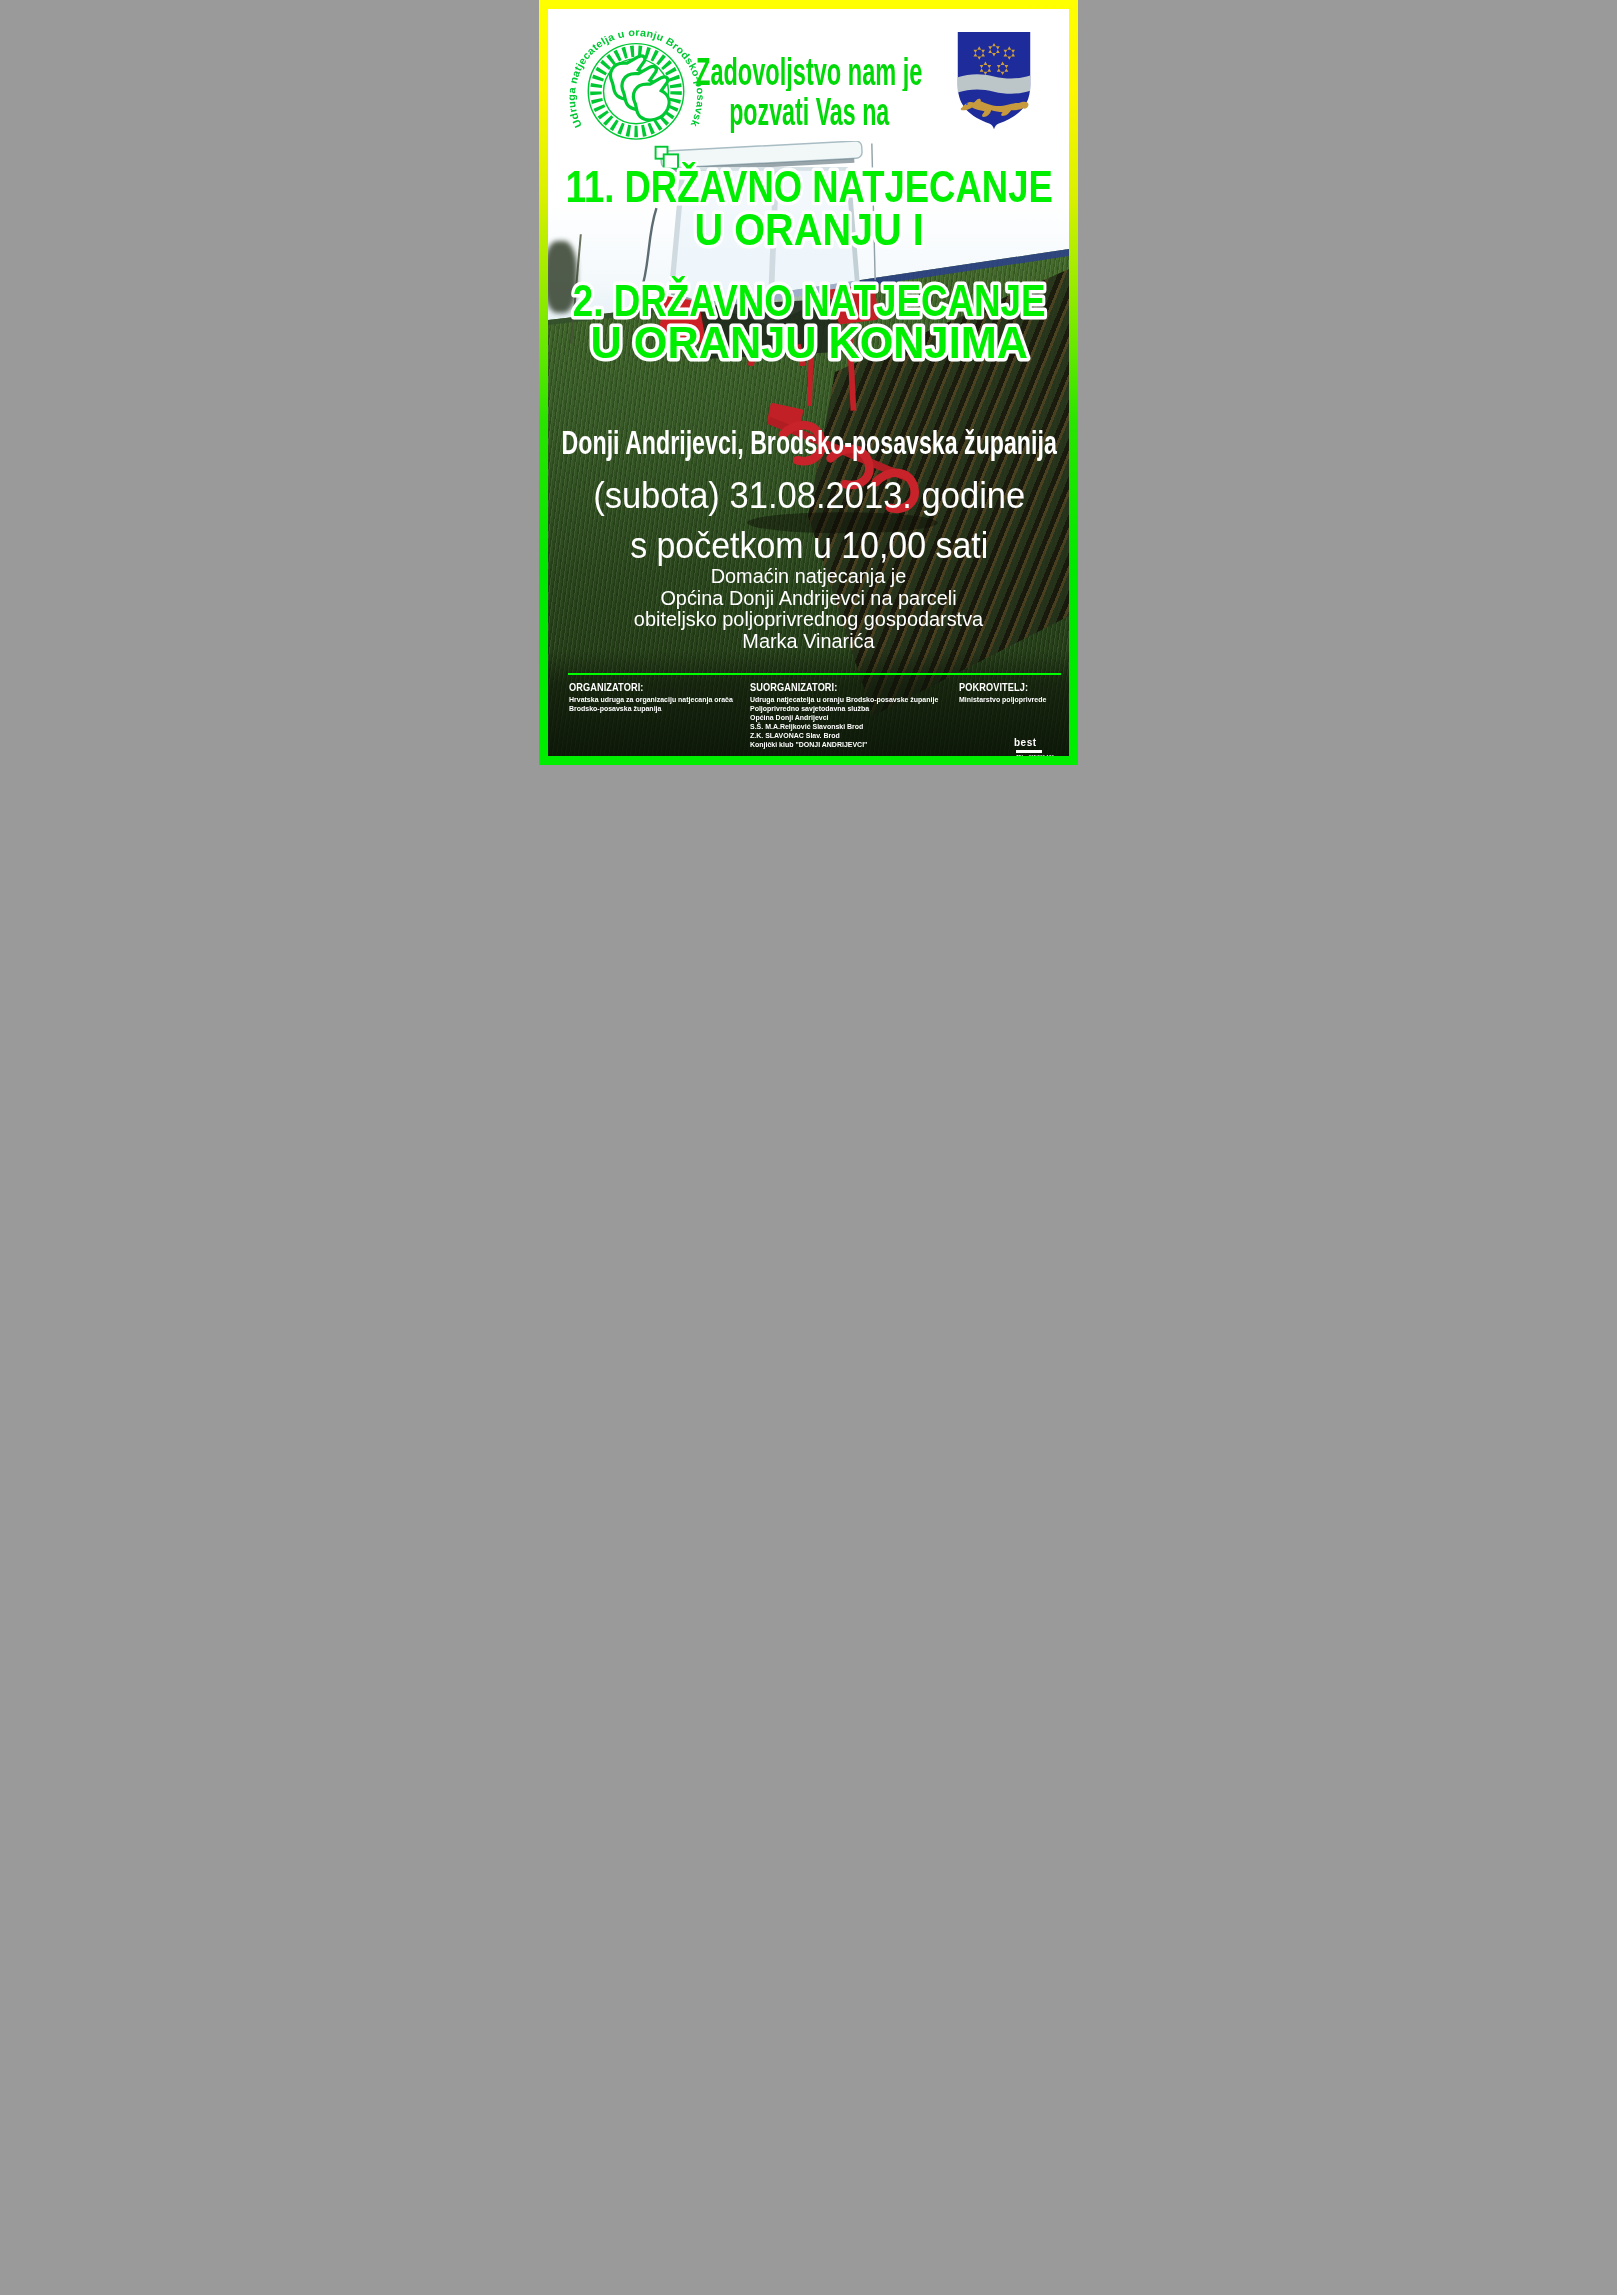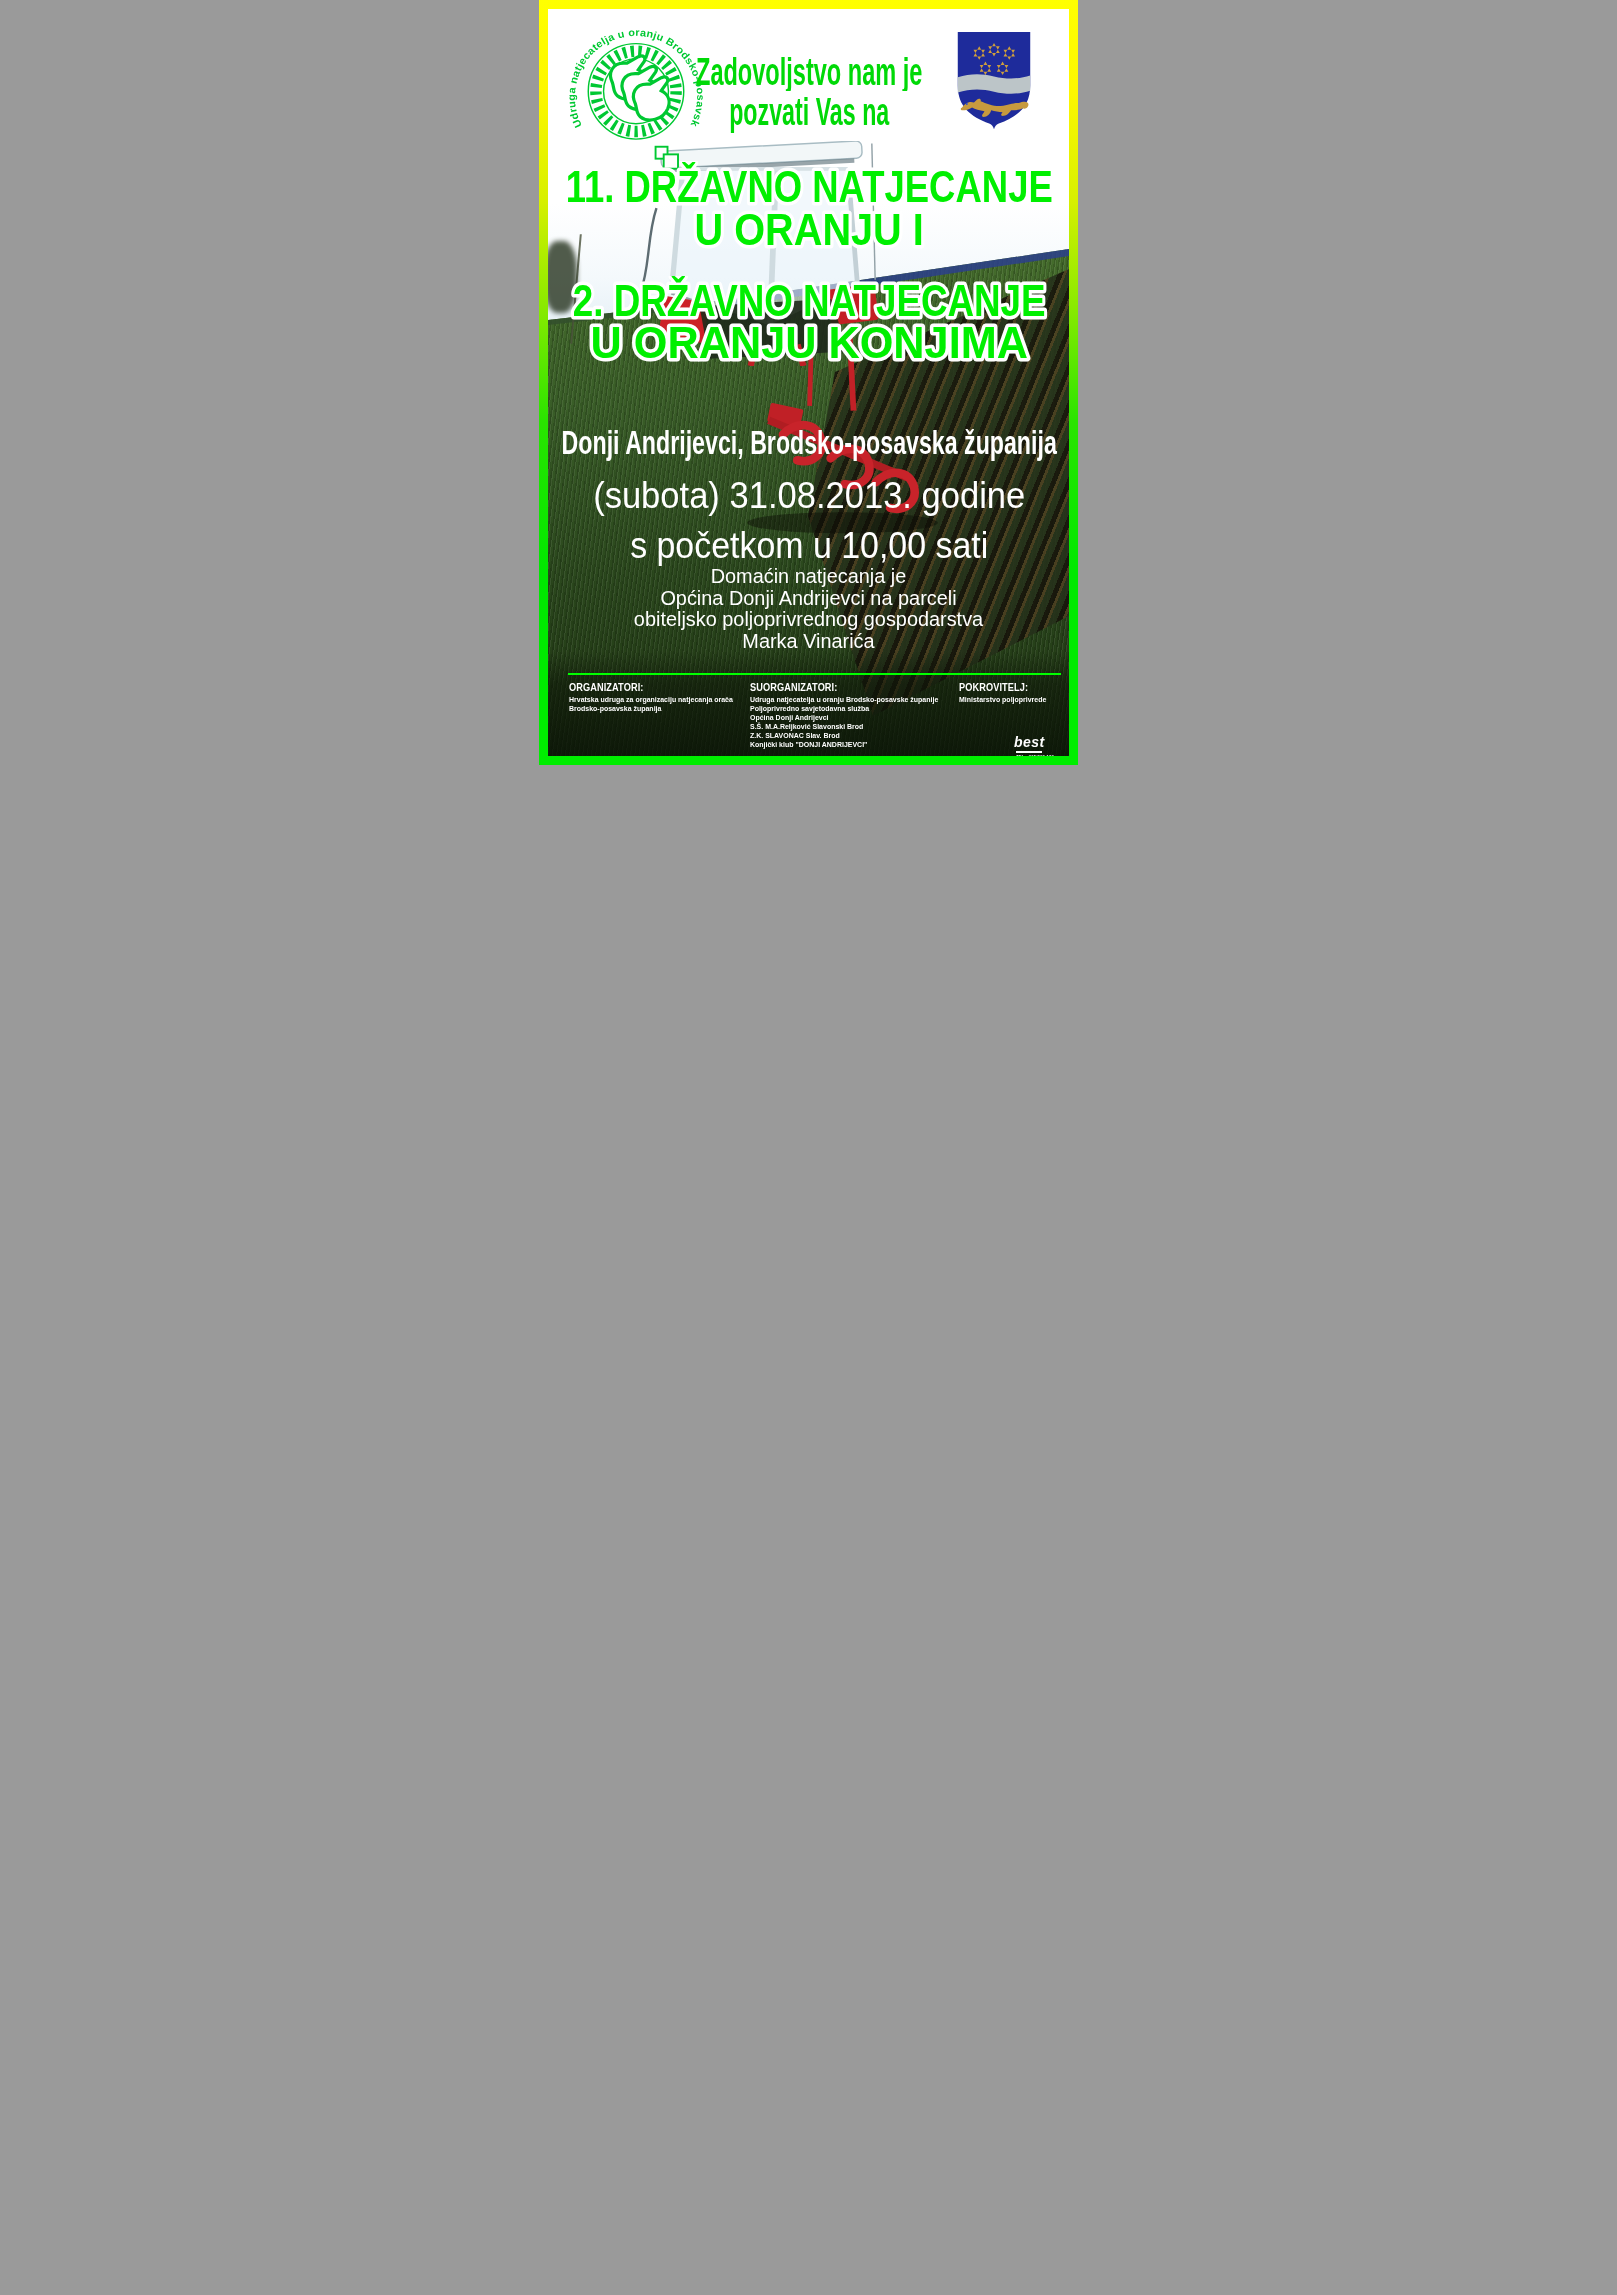--- a/index.html
+++ b/index.html
@@ -41,21 +41,21 @@
   .col{position:absolute;color:#ffffff;transform:scaleX(.92);transform-origin:left top;white-space:nowrap;}
   .col .head{font-size:10px;font-weight:bold;letter-spacing:0.1px;display:block;margin-bottom:2.4px;}
   .col .item{font-size:7.6px;font-weight:bold;line-height:9px;display:block;}
   .divider{position:absolute;left:19.6px;top:664px;width:493px;height:2.4px;background:#00ff00;}
   
   .host{position:absolute;left:0;right:0;top:556px;text-align:center;color:#ffffff;
     font-size:20.5px;line-height:21.5px;font-weight:400;transform:scaleX(.97);}
   .host span{display:block;}
   
   .best{position:absolute;left:466px;top:728px;width:57px;color:#fff;}
-  .best .name{font-style:italic;font-weight:bold;font-size:14px;letter-spacing:0.5px;line-height:11.5px;display:inline-block;}
+  .best .name{font-weight:bold;font-size:10px;letter-spacing:0.5px;line-height:11.5px;display:inline-block;}
   .best .right{display:inline-block;vertical-align:top;margin-left:1.9px;}
   .best .bar{display:block;width:26px;height:2.4px;background:#ffffff;margin-top:1.9px;}
   .best .tel{display:block;font-size:4.1px;font-weight:bold;font-style:italic;letter-spacing:0.2px;margin-top:1px;white-space:nowrap;}
 </style>
 </head>
 <body>
 
 <div class="poster">
   <div class="inner">
 

